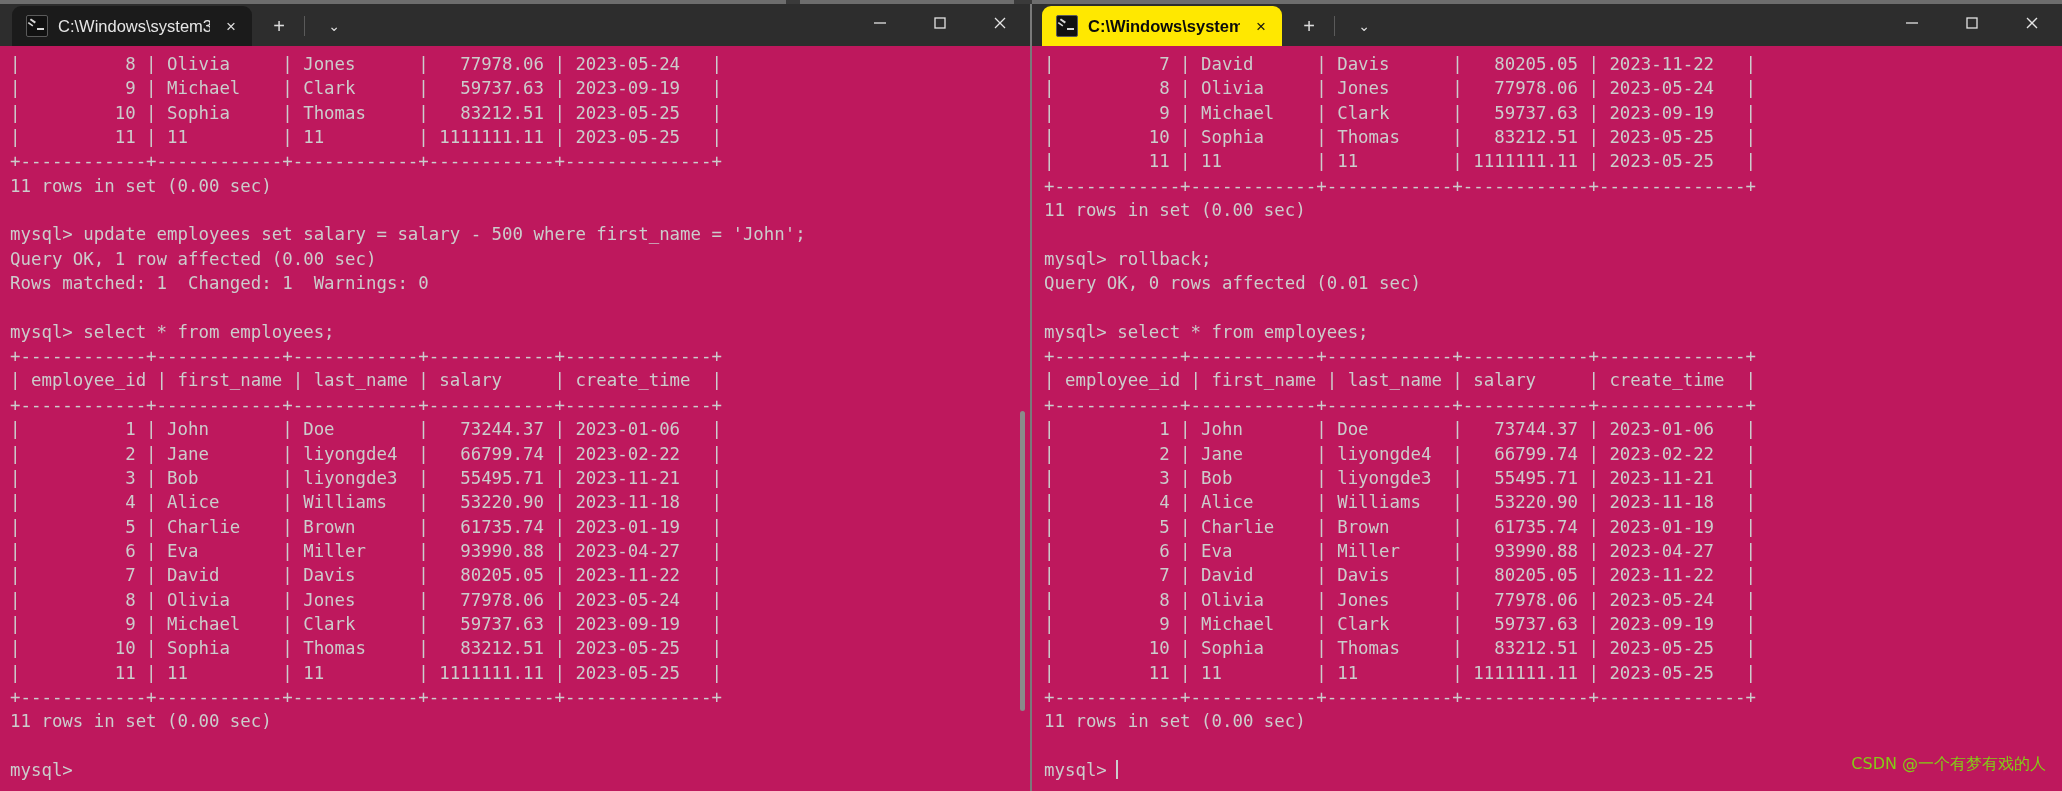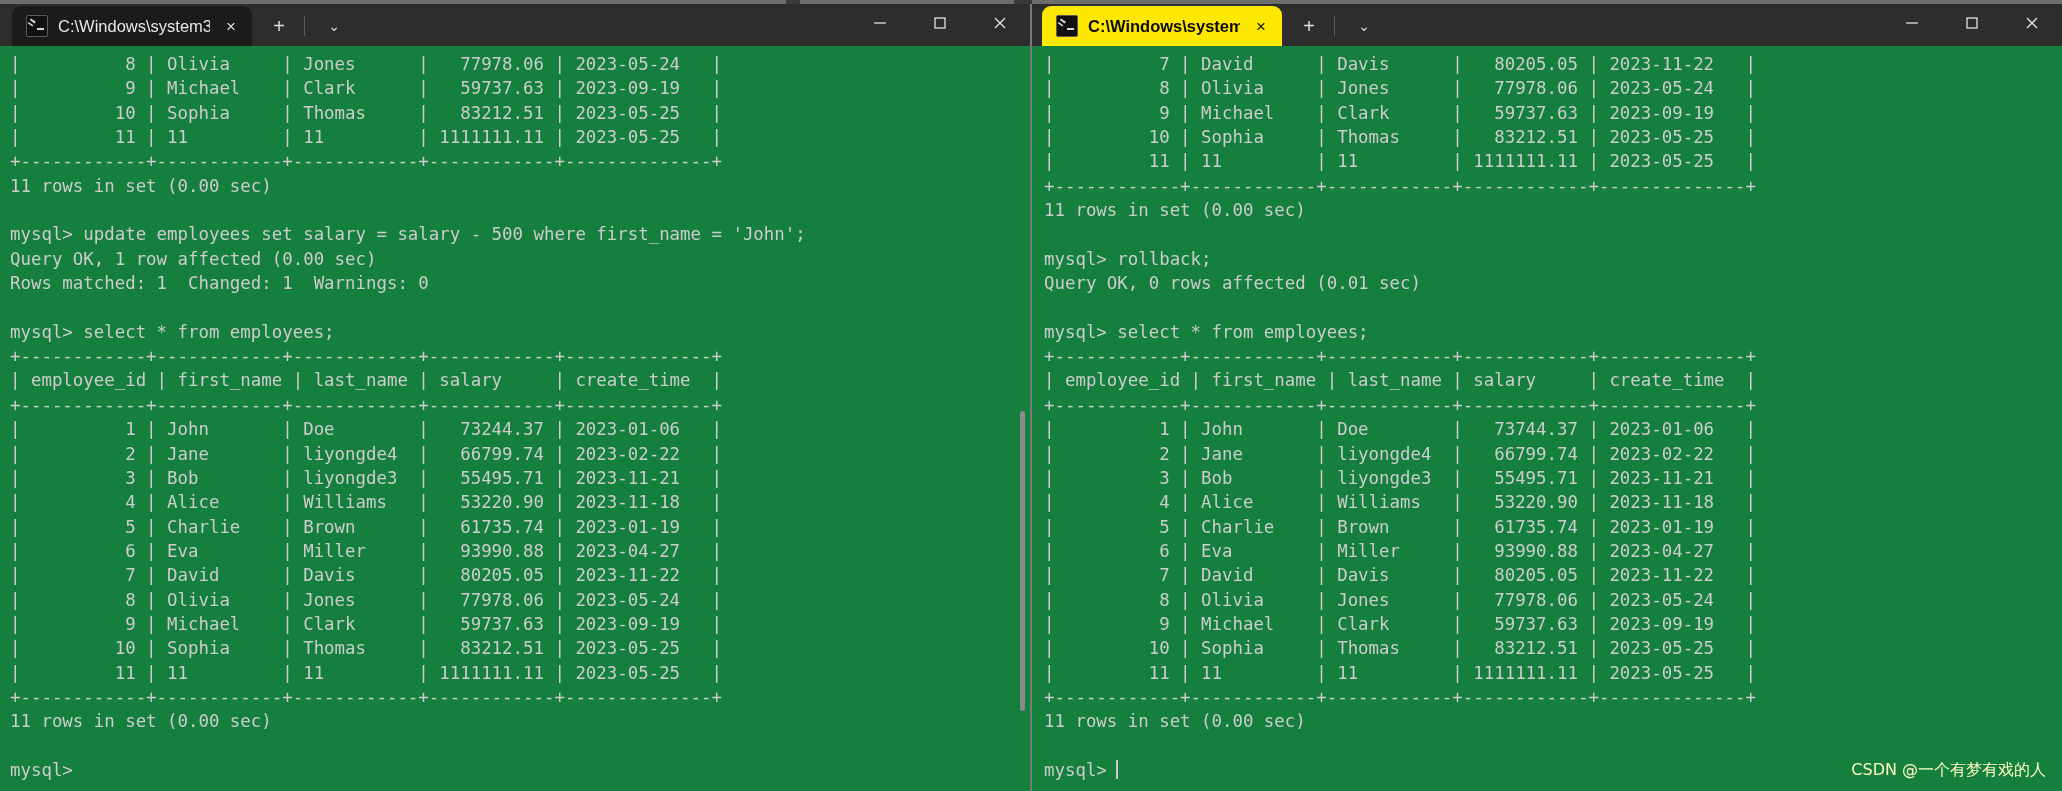--- a/index.html
+++ b/index.html
@@ -135,21 +135,21 @@
     display: flex;
     align-items: center;
     justify-content: center;
     color: #e4e4e4;
   }
   .wc svg { display: block; }
 
   
   .term {
     flex: 1 1 auto;
-    background: #15803d;
+    background: #be185d;
     position: relative;
     overflow: hidden;
     padding: 6px 0 0 10px;
     box-sizing: border-box;
   }
   .termtext {
     white-space: pre;
     font-family: "DejaVu Sans Mono", monospace;
     font-size: 17.4px;
     line-height: 24.35px;
@@ -189,24 +189,24 @@
     position: absolute;
     left: 1030px; top: 0;
     width: 2px; height: 791px;
     background: #7a7a7a;
     z-index: 5;
   }
 
   .watermark {
     position: absolute;
     right: 16px;
-    bottom: 10px;
+    bottom: 16px;
     font-family: "DejaVu Sans", sans-serif;
     font-size: 16px;
-    color: #fef9c3;
+    color: #84cc16;
     z-index: 8;
     white-space: nowrap;
   }
   .topstrip {
     position: absolute;
     left: 0; top: 0;
     width: 2062px; height: 4px;
     background: #3a3a3a;
     z-index: 9;
   }

